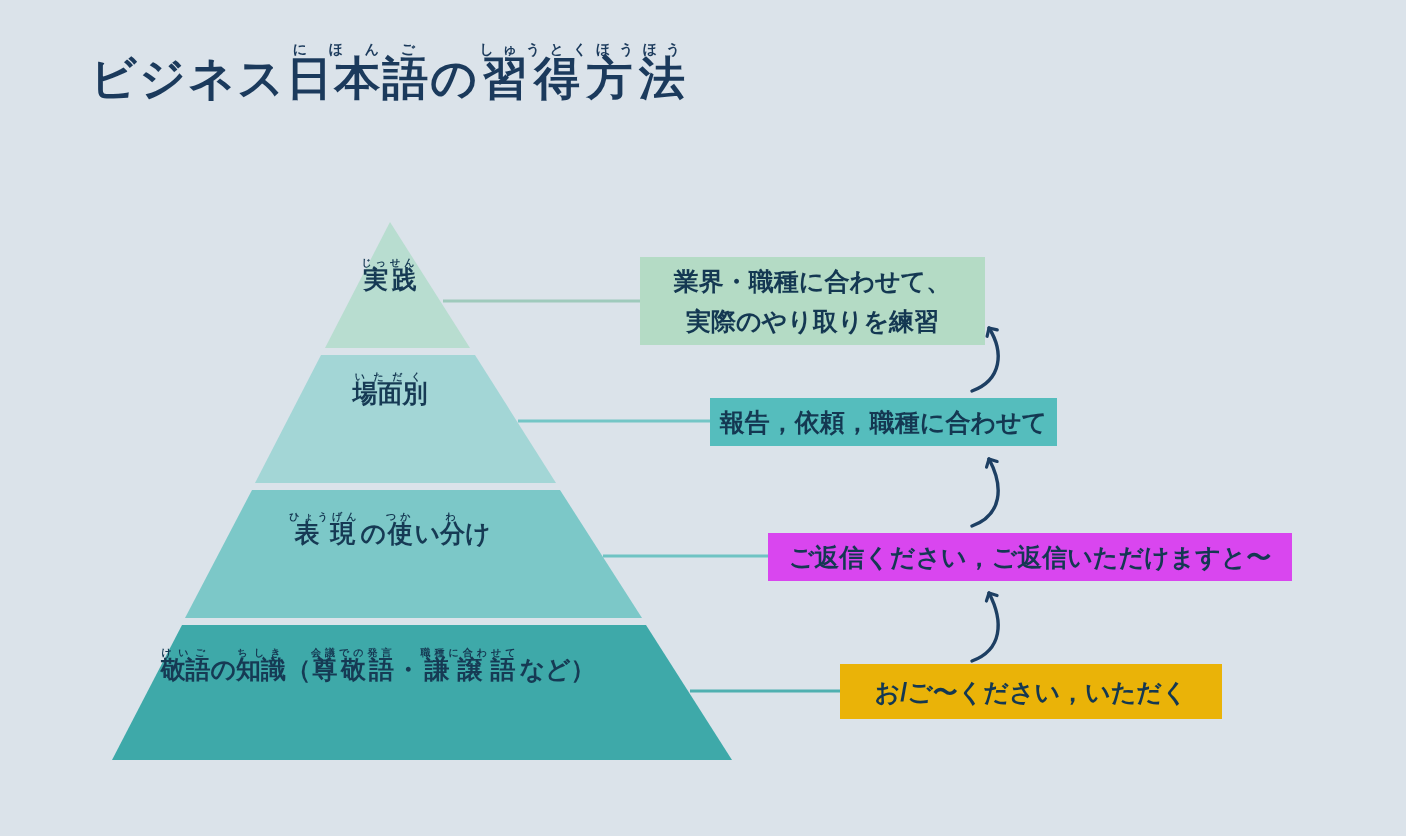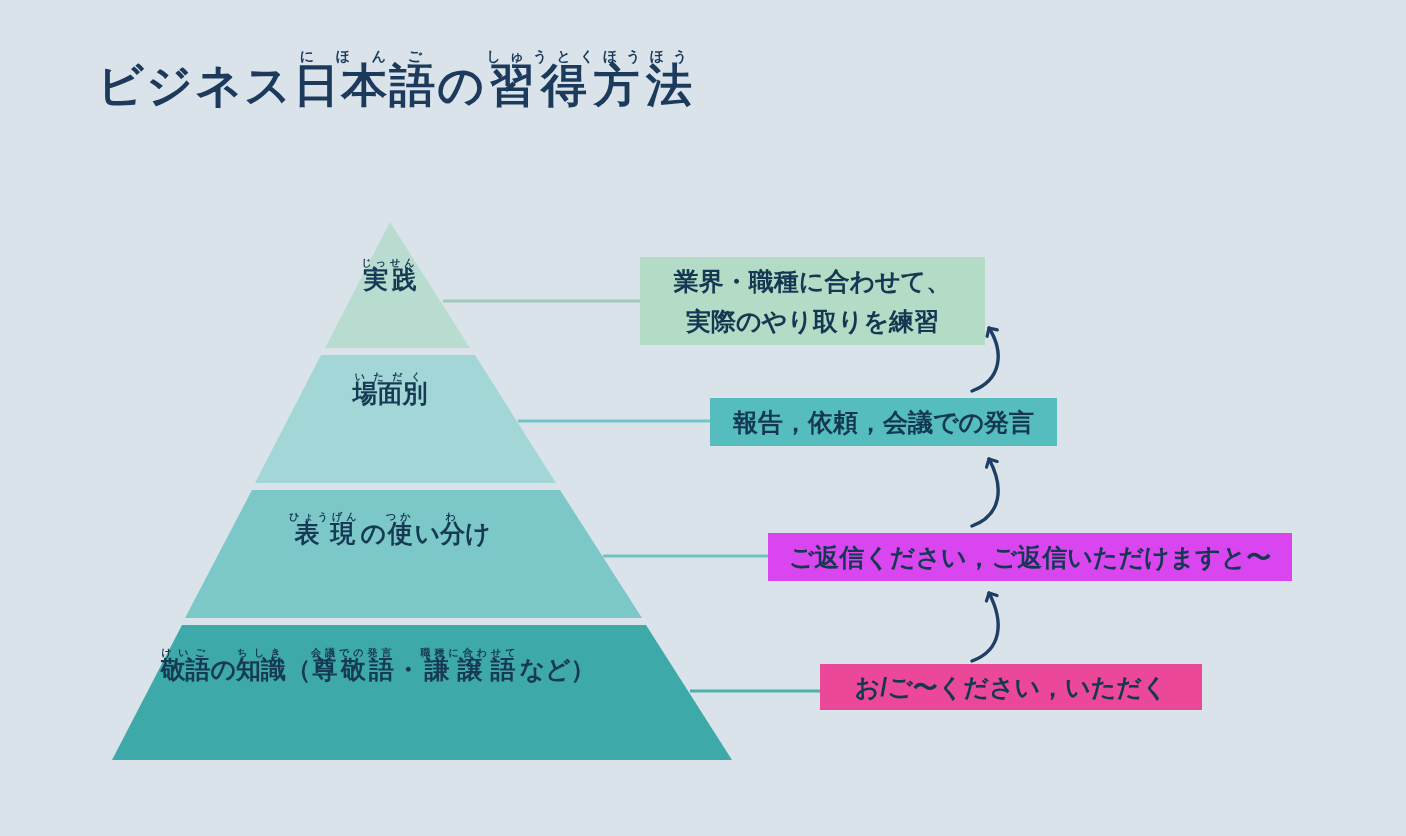--- a/index.html
+++ b/index.html
@@ -11,21 +11,21 @@
     height: 836px;
     background: #dbe3ea;
     overflow: hidden;
   }
 
   
   .title {
     position: absolute;
     left: 90px;
     top: 42px;
-    margin: 7px;
+    margin: 0;
     font-size: 46px;
     font-weight: 900;
     color: #1b3a5c;
     letter-spacing: 2px;
     white-space: nowrap;
   }
   .title ruby { ruby-position: over; }
   .title rt {
     font-size: 14px;
     font-weight: 800;
@@ -71,21 +71,21 @@
     justify-content: center;
     color: #143852;
     font-size: 25px;
     font-weight: 600;
     line-height: 1.6;
     white-space: nowrap;
   }
   .callout-1 { left: 640px; top: 257px; width: 345px; height: 88px; background: #b4dbc5; }
   .callout-2 { left: 710px; top: 398px; width: 347px; height: 48px; background: #55bdbd; }
   .callout-3 { left: 768px; top: 533px; width: 524px; height: 48px; background: #d946ef; }
-  .callout-4 { left: 820px; top: 664px; width: 382px; height: 46px; background: #ec4899; }
+  .callout-4 { left: 840px; top: 664px; width: 382px; height: 55px; background: #eab308; }
 </style>
 </head>
 <body>
 
 <div class="page">
 
   <svg class="diagram-svg" viewBox="0 0 1406 836" xmlns="http://www.w3.org/2000/svg">
     <defs>
       <marker id="arrowhead" markerUnits="userSpaceOnUse" markerWidth="18" markerHeight="18" viewBox="0 0 18 18" refX="9" refY="9" orient="auto">
         <path d="M3,3 L9,9 L3,15" fill="none" stroke="#1d3f63" stroke-width="3.2" stroke-linecap="round" stroke-linejoin="round"></path>
@@ -116,21 +116,21 @@
   <div class="level-label label-3"><ruby><span>表現</span><rt>ひょうげん</rt></ruby><ruby><span>の</span><rt></rt></ruby><ruby><span>使</span><rt>つか</rt></ruby><ruby><span>い</span><rt></rt></ruby><ruby><span>分</span><rt>わ</rt></ruby><ruby><span>け</span><rt></rt></ruby></div>
 
   <div class="level-label label-4"><ruby><span>敬語</span><rt>けいご</rt></ruby><ruby><span>の</span><rt></rt></ruby><ruby><span>知識</span><rt>ちしき</rt></ruby><ruby><span>（</span><rt></rt></ruby><ruby><span>尊敬語</span><rt>会議での発言</rt></ruby><ruby><span>・</span><rt></rt></ruby><ruby><span>謙譲語</span><rt>職種に合わせて</rt></ruby><ruby><span>など）</span><rt></rt></ruby></div>
 
   <div class="callout callout-1">
     <div>業界・職種に合わせて、</div>
     <div>実際のやり取りを練習</div>
   </div>
 
   <div class="callout callout-2">
-    <span>報告，依頼，会議での発言</span>
+    <span>報告，依頼，職種に合わせて</span>
   </div>
 
   <div class="callout callout-3">
     <span>ご返信ください，ご返信いただけますと〜</span>
   </div>
 
   <div class="callout callout-4">
     <span>お/ご〜ください，いただく</span>
   </div>
 

